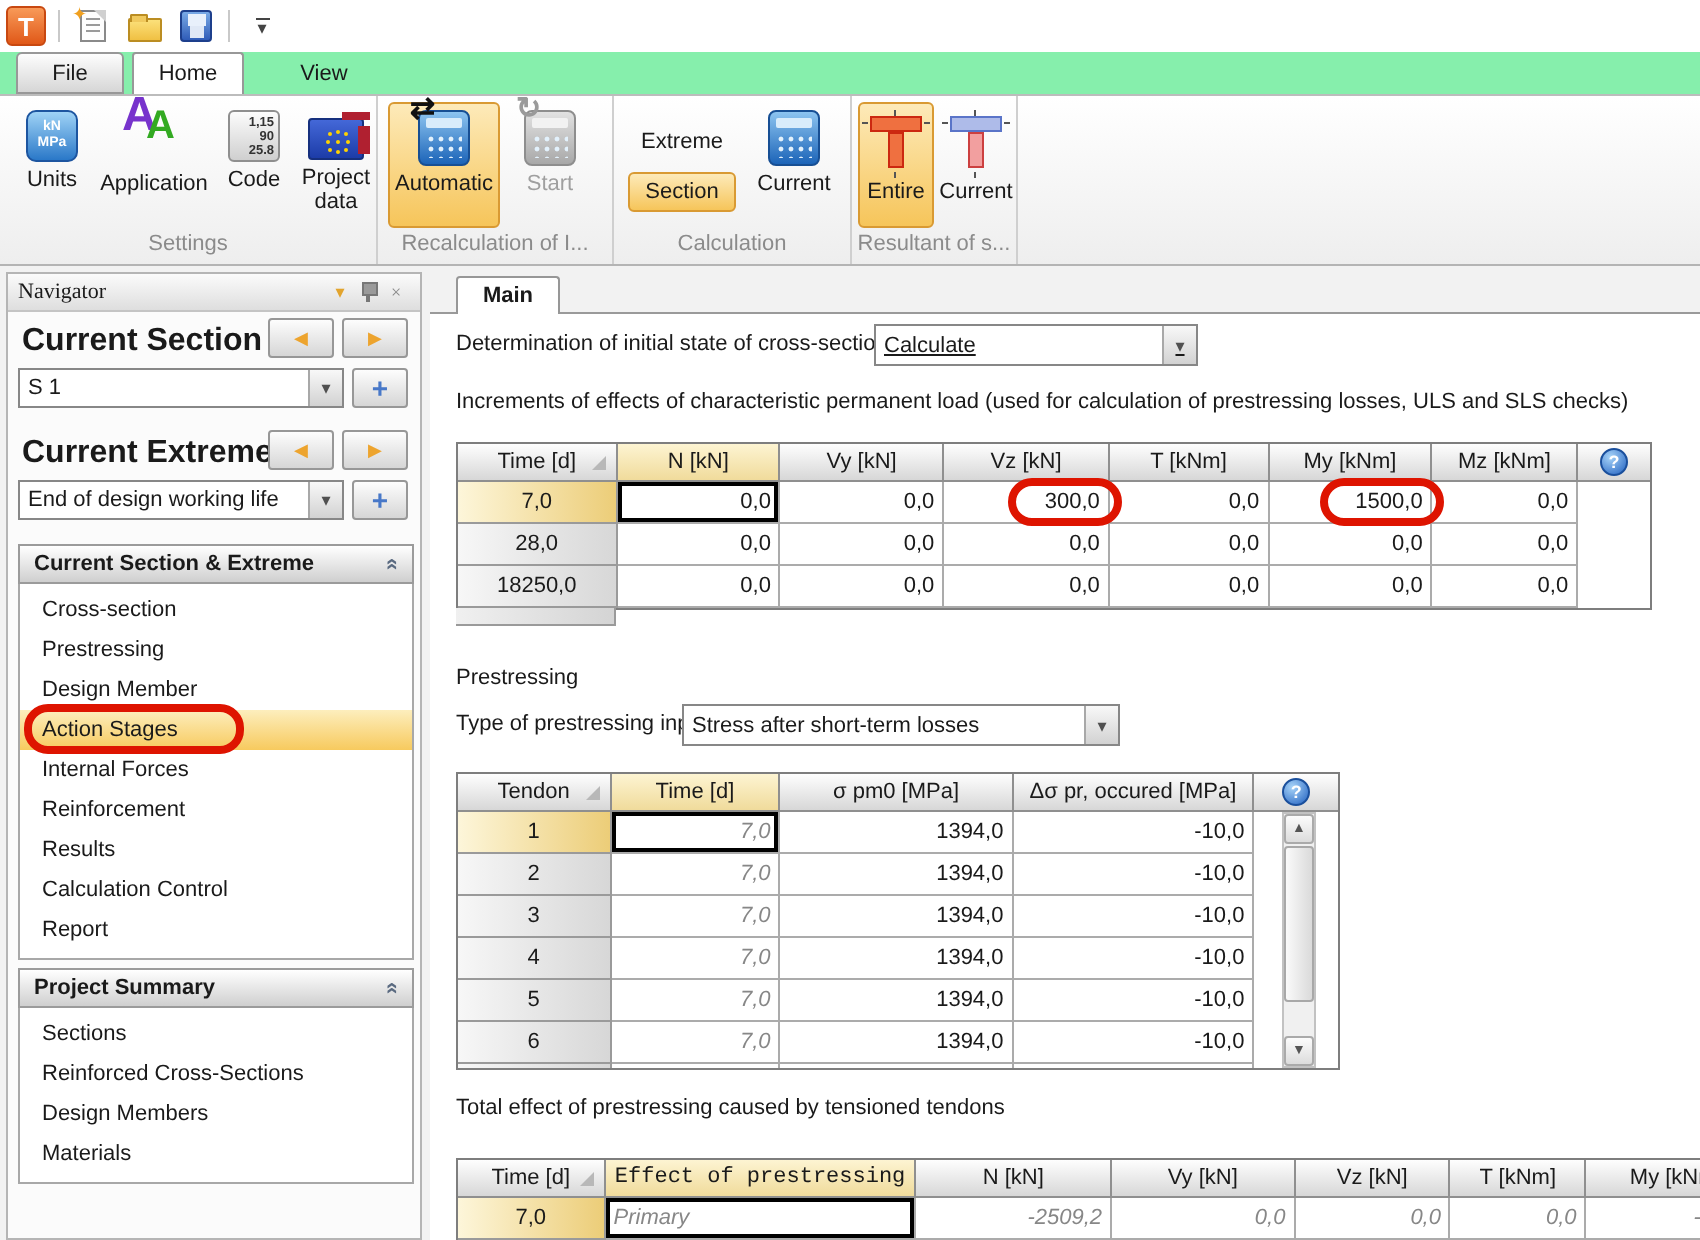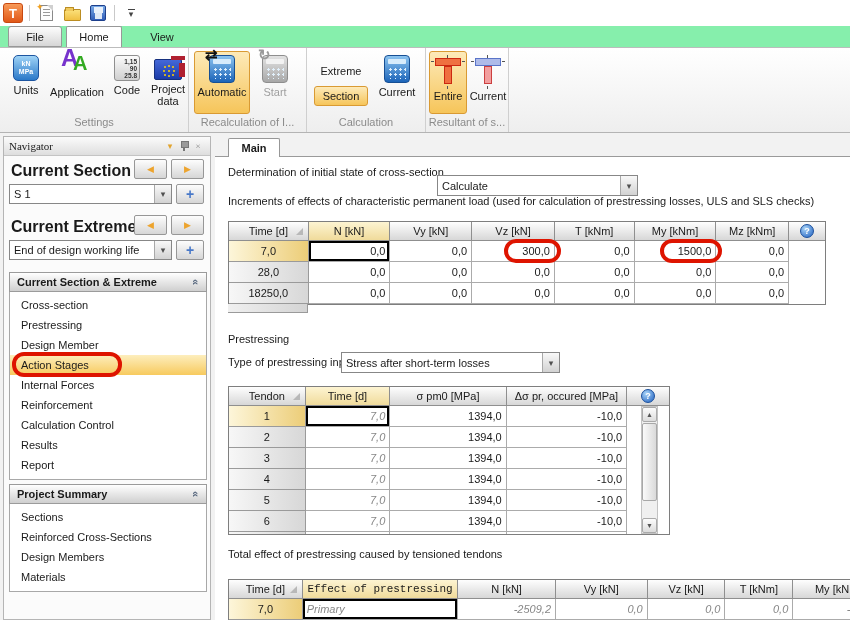--- a/index.html
+++ b/index.html
@@ -287,43 +287,43 @@
     <div class="gbox-list" style="left:5px;top:155px;width:198px;height:188px;">
       <div class="nav-item">Cross-section</div>
       <div class="nav-item">Prestressing</div>
       <div class="nav-item">Design Member</div>
       <div class="nav-item sel">
         <span>Action Stages</span>
         <span class="redring" style="left:2px;top:-3px;width:110px;height:25px;"></span>
       </div>
       <div class="nav-item">Internal Forces</div>
       <div class="nav-item">Reinforcement</div>
+      <div class="nav-item">Results</div>
       <div class="nav-item">Calculation Control</div>
-      <div class="nav-item">Results</div>
       <div class="nav-item">Report</div>
     </div>
 
     <div class="gbox-hdr" style="left:5px;top:347px;width:198px;">
       <span>Project Summary</span>
       <span class="chev">«</span>
     </div>
     <div class="gbox-list" style="left:5px;top:367px;width:198px;height:88px;">
       <div class="nav-item">Sections</div>
       <div class="nav-item">Reinforced Cross-Sections</div>
       <div class="nav-item">Design Members</div>
       <div class="nav-item">Materials</div>
     </div>
   </div>
 
   <div id="main-tab" class="abs">Main</div>
 
   <div id="main-panel" class="abs">
 
     <div class="cap" style="left:13px;top:9px;">Determination of initial state of cross-section</div>
-    <div class="combo" style="left:222px;top:18px;width:201px;height:21px;">
+    <div class="combo" style="left:222px;top:5px;width:162px;height:21px;text-decoration:underline;">
       <span class="val">Calculate</span>
       <span class="arrowbtn">▾</span>
     </div>
 
     <div class="cap" style="left:13px;top:38px;">Increments of effects of characteristic permanent load (used for calculation of prestressing losses, ULS and SLS checks)</div>
 
     <div class="dtable" style="left:13px;top:64px;width:598px;">
       <div class="trow">
         <div class="hc" style="width:80px;">
           <span>Time [d]</span>

